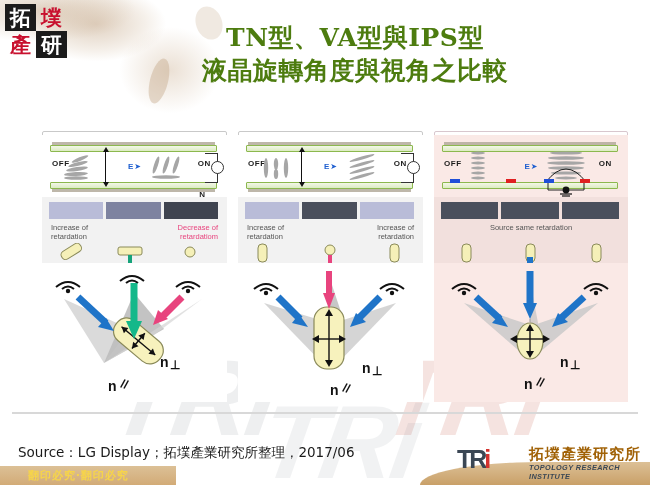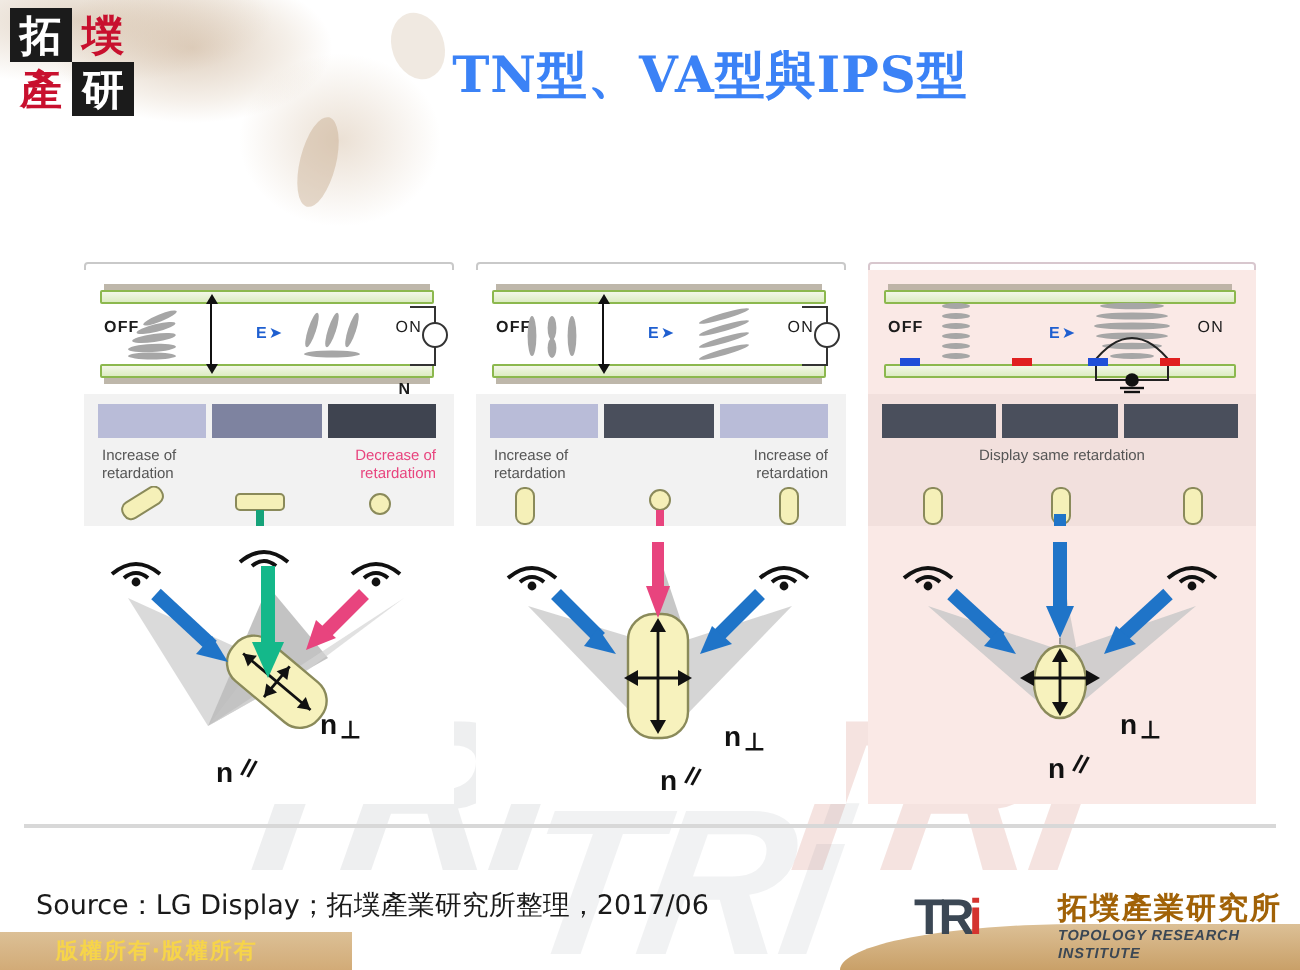--- a/index.html
+++ b/index.html
@@ -45,21 +45,21 @@
         font-family:"DejaVu Serif","Liberation Serif",serif;font-weight:bold;}
   .seal div{display:flex;align-items:center;justify-content:center;font-size:21px;line-height:1;}
   .s1{background:#1b1b1b;color:#ffffff;}
   .s2{background:transparent;color:#c8102e;}
   .s3{background:transparent;color:#c8102e;}
   .s4{background:#1b1b1b;color:#ffffff;}
 
   
   .title{
     position:absolute;left:120px;top:22px;width:470px;
-    text-align:center;color:#3b82f6;
+    text-align:center;color:#4d7c0f;
     font-family:"DejaVu Serif","Liberation Serif",serif;
     font-weight:bold;font-size:25px;line-height:1.30;
     letter-spacing:.5px;
   }
 
   
   .panels{position:absolute;left:42px;top:107px;width:572px;height:295px;}
   .panel{position:absolute;top:0;width:185px;height:295px;}
   .panel.p1{left:0;}
   .panel.p2{left:196px;}
@@ -91,21 +91,21 @@
   .glass.top{top:10px;}
   .glass.bot{top:47px;}
   .glass-shadow{
     position:absolute;left:10px;width:calc(100% - 22px);height:3px;
     background:#b3aa9b;opacity:.85;
   }
   .gs-top{top:7px;}
   .gs-bot{top:54px;}
 
   .lbl-off{position:absolute;left:10px;top:24px;font-size:8px;font-weight:bold;color:#1c1c1c;letter-spacing:.6px;}
-  .lbl-on{position:absolute;right:16px;top:24px;font-size:8px;font-weight:normal;color:#1c1c1c;letter-spacing:.6px;}
+  .lbl-on{position:absolute;right:16px;top:24px;font-size:8px;font-weight:bold;color:#1c1c1c;letter-spacing:.6px;}
   .lbl-n{position:absolute;right:22px;top:55px;font-size:8px;font-weight:bold;color:#1c1c1c;}
 
   .efield{position:absolute;left:50%;transform:translateX(-50%);top:27px;
           font-size:8px;font-weight:bold;color:#1f5fd0;letter-spacing:0;}
   .efield .arrowtip{display:inline-block;margin-left:1px;color:#1f5fd0;}
 
   .vbar{position:absolute;left:63px;top:16px;width:1px;height:32px;background:#111;}
   .vbar:before,.vbar:after{content:"";position:absolute;left:-2.5px;border-left:3px solid transparent;border-right:3px solid transparent;}
   .vbar:before{top:-4px;border-bottom:5px solid #111;}
   .vbar:after{bottom:-4px;border-top:5px solid #111;}
@@ -179,20 +179,21 @@
 
   <div class="seal">
     <div class="s1">拓</div>
     <div class="s2">墣</div>
     <div class="s3">產</div>
     <div class="s4">研</div>
   </div>
 
   <div class="title">
     <div>TN型、VA型與IPS型</div>
+    <div>液晶旋轉角度與視角之比較</div>
   </div>
 
   <div class="panels">
 
     <div class="panel p1">
       <div class="panel-head">TN</div>
       <div class="panel-body">
 
         <div class="cellrow">
           <div class="glass-shadow gs-top"></div>
@@ -450,21 +451,21 @@
           </svg>
         </div>
 
         <div class="retard">
           <div class="bars">
             <span style="background:#4a4f5c"></span>
             <span style="background:#4a4f5c"></span>
             <span style="background:#4a4f5c"></span>
           </div>
           <div class="retard-labels">
-            <div class="rl center">Display same retardation</div>
+            <div class="rl center">Source same retardation</div>
           </div>
           <svg class="mols" viewBox="0 0 194 20">
             <rect x="28" y="1" width="9" height="18" rx="4" fill="#f5f0b8" stroke="#8a8a5a" stroke-width="1"></rect>
             <rect x="92" y="1" width="9" height="18" rx="4" fill="#f5f0b8" stroke="#8a8a5a" stroke-width="1"></rect>
             <rect x="93" y="14" width="6" height="8" fill="#1f74c8"></rect>
             <rect x="158" y="1" width="9" height="18" rx="4" fill="#f5f0b8" stroke="#8a8a5a" stroke-width="1"></rect>
           </svg>
         </div>
 
         <div class="va-area">
@@ -512,21 +513,21 @@
       </div>
     </div>
 
   </div>
 
   <div class="rule"></div>
   <div class="source">Source：LG Display；拓墣產業研究所整理，2017/06</div>
 
   <div class="footcurve"></div>
   <div class="copybar">
-    <span>版權所有‧版權所有</span>
+    <span>翻印必究‧翻印必究</span>
   </div>
 
   <div class="tri-logo">
     <div class="tri-mark"><span>TR</span><span class="tri-i">i</span></div>
     <div class="tri-cn">拓墣產業研究所</div>
     <div class="tri-en">TOPOLOGY RESEARCH INSTITUTE</div>
   </div>
 
 </div>
 

